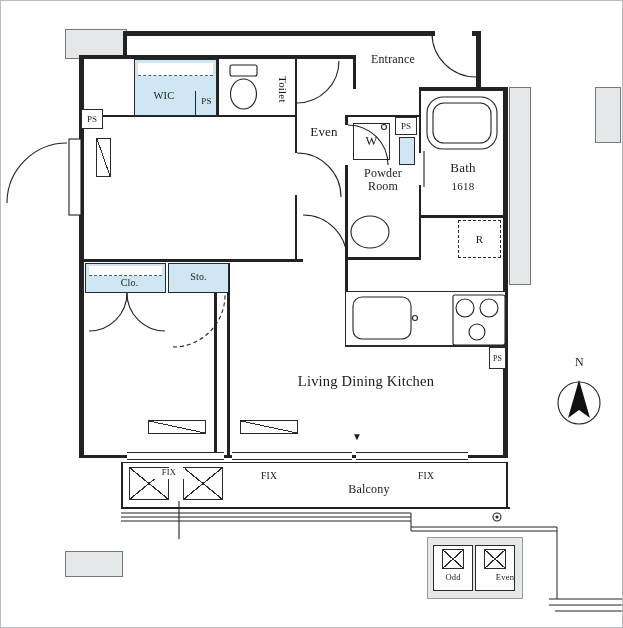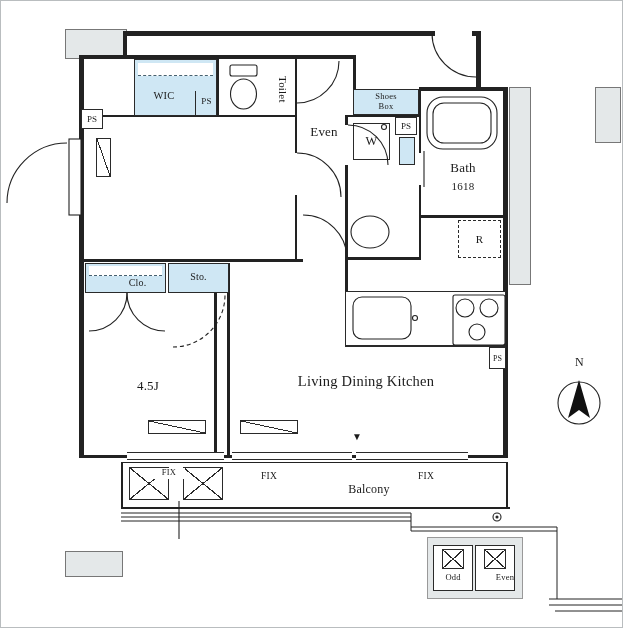--- a/index.html
+++ b/index.html
@@ -68,27 +68,24 @@
 
   <div class="box" style="left:126px;top:451px;width:97px;height:8px;border-left:none;border-right:none"></div>
   <div class="box" style="left:231px;top:451px;width:120px;height:8px;border-left:none;border-right:none"></div>
   <div class="box" style="left:355px;top:451px;width:112px;height:8px;border-left:none;border-right:none"></div>
 
   <div class="blue" style="left:133px;top:58px;width:83px;height:57px"></div>
   <div class="hatch" style="left:137px;top:62px;width:75px;height:13px"></div>
   <div class="lbl" style="left:133px;top:89px;width:60px;height:16px;font-size:10.5px">WIC</div>
   <div class="lbl" style="left:194px;top:90px;width:22px;height:24px;font-size:9px;border-left:1px solid #2a2a2a;padding-top:5px">PS</div>
 
-  <div class="blue flexc" style="left:352px;top:88px;width:66px;height:26px">
-    <div class="lbl" style="position:static;width:36px;font-size:8.5px">Shoes Box</div>
-  </div>
 
   <div class="blue" style="left:84px;top:262px;width:81px;height:30px"></div>
   <div class="hatch" style="left:88px;top:265px;width:73px;height:10px"></div>
-  <div class="lbl" style="left:96px;top:276px;width:81px;height:14px;font-size:10px">Clo.</div>
+  <div class="lbl" style="left:88px;top:276px;width:81px;height:14px;font-size:10px">Clo.</div>
 
   <div class="blue" style="left:167px;top:262px;width:61px;height:30px"></div>
   <div class="lbl" style="left:167px;top:270px;width:61px;height:16px;font-size:10px">Sto.</div>
 
   <div class="blue" style="left:398px;top:136px;width:16px;height:28px"></div>
 
   <div class="box flexc" style="left:80px;top:108px;width:22px;height:20px;font-size:9px">
     <span>PS</span>
     </div>
   <div class="box flexc" style="left:394px;top:116px;width:22px;height:18px;font-size:9px">
@@ -114,25 +111,26 @@
   <div class="xbox" style="left:182px;top:466px;width:40px;height:33px"></div>
   <div class="lbl" style="left:152px;top:467px;width:32px;height:11px;font-size:8.5px;background:#fff;z-index:3">FIX</div>
 
   <div class="box" style="left:432px;top:544px;width:40px;height:46px"></div>
   <div class="box" style="left:474px;top:544px;width:40px;height:46px"></div>
   <div class="xbox" style="left:441px;top:548px;width:22px;height:20px"></div>
   <div class="xbox" style="left:483px;top:548px;width:22px;height:20px"></div>
   <div class="lbl" style="left:432px;top:572px;width:40px;height:14px;font-size:8.5px">Odd</div>
   <div class="lbl" style="left:474px;top:572px;width:60px;height:14px;font-size:8.5px">Even</div>
 
+  <div class="lbl" style="left:342px;top:52px;width:100px;height:16px;font-size:12px">Entrance</div>
   <div class="lbl" style="left:294px;top:124px;width:58px;height:18px;font-size:13px">Even</div>
   <div class="lbl vert" style="left:262px;top:62px;width:26px;height:52px;font-size:11px">Toilet</div>
+  <div class="lbl" style="left:347px;top:166px;width:70px;height:34px;font-size:12px">Powder Room</div>
   <div class="lbl" style="left:420px;top:160px;width:84px;height:18px;font-size:13px">Bath</div>
   <div class="lbl" style="left:420px;top:179px;width:84px;height:14px;font-size:11px">1618</div>
-  <div class="lbl" style="left:82px;top:378px;width:130px;height:16px;font-size:13px">4.5J</div>
   <div class="lbl" style="left:250px;top:372px;width:230px;height:20px;font-size:14.5px">Living Dining Kitchen</div>
   <div class="lbl" style="left:320px;top:482px;width:96px;height:16px;font-size:12px">Balcony</div>
   <div class="lbl" style="left:248px;top:470px;width:40px;height:12px;font-size:9.5px">FIX</div>
   <div class="lbl" style="left:405px;top:470px;width:40px;height:12px;font-size:9.5px">FIX</div>
   <div class="lbl" style="left:346px;top:430px;width:20px;height:14px;font-size:10px">▼</div>
   <div class="lbl" style="left:570px;top:355px;width:17px;height:16px;font-size:12px">N</div>
 
   <svg class="overlay" width="623" height="628" viewBox="0 0 623 628">
     <g stroke="#222" fill="none" stroke-width="1.1">
 

